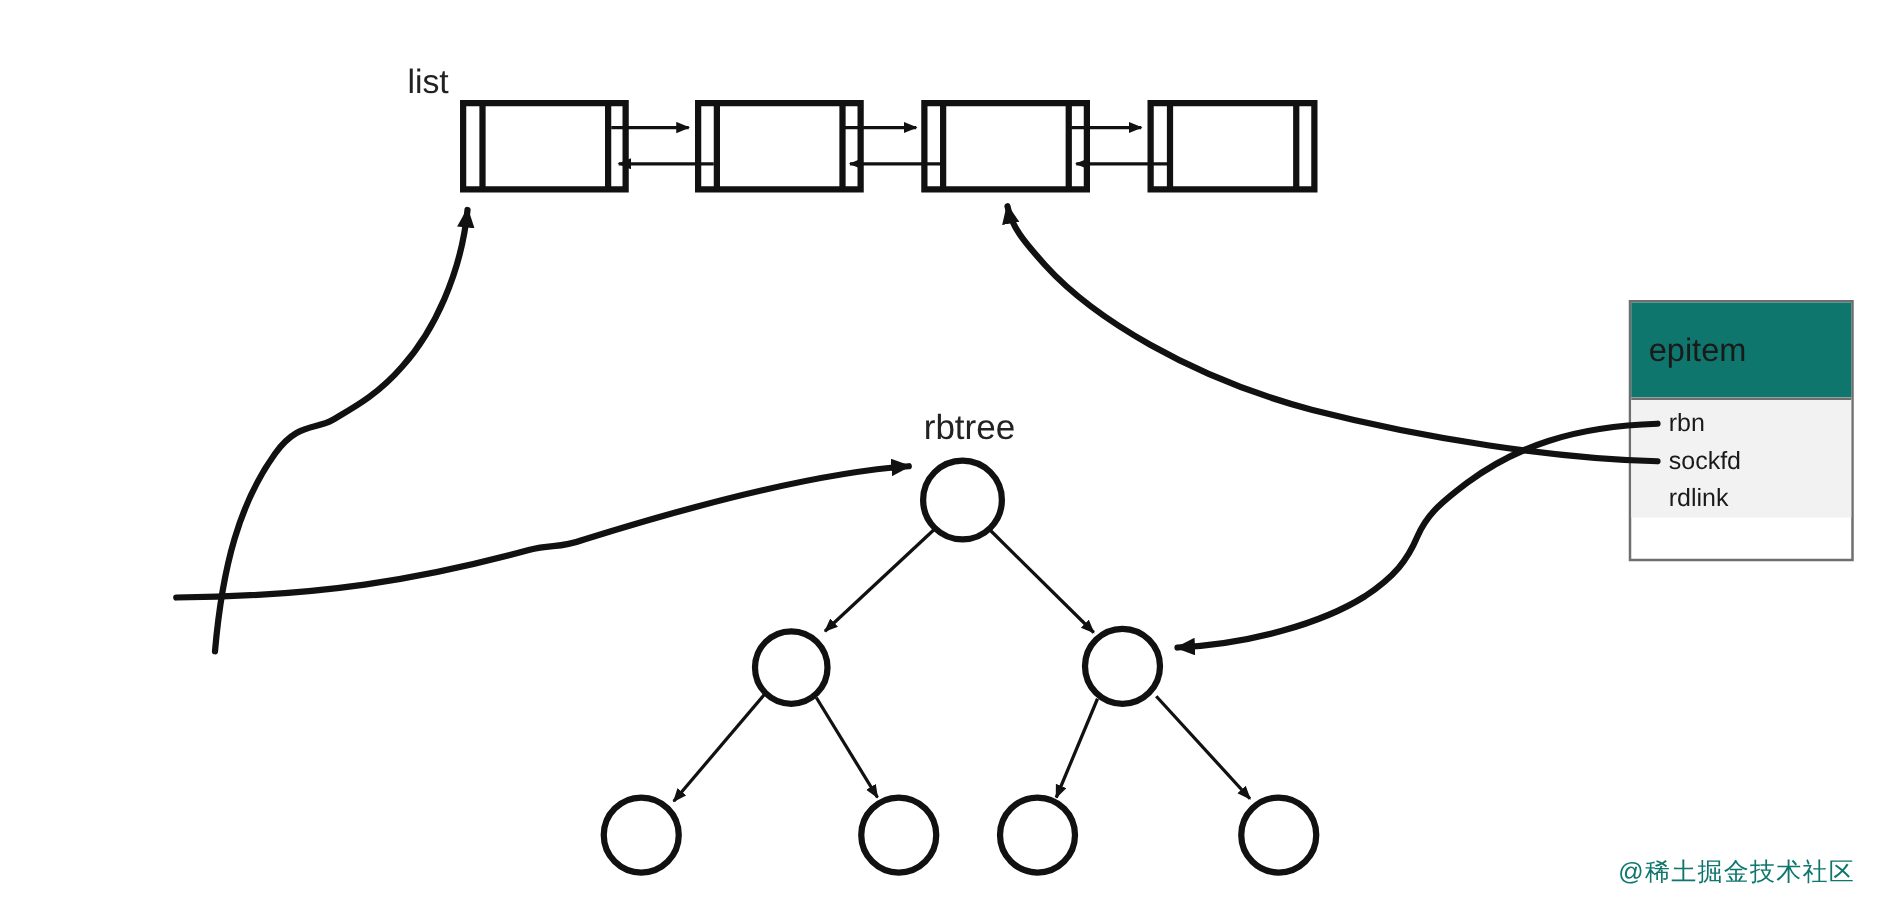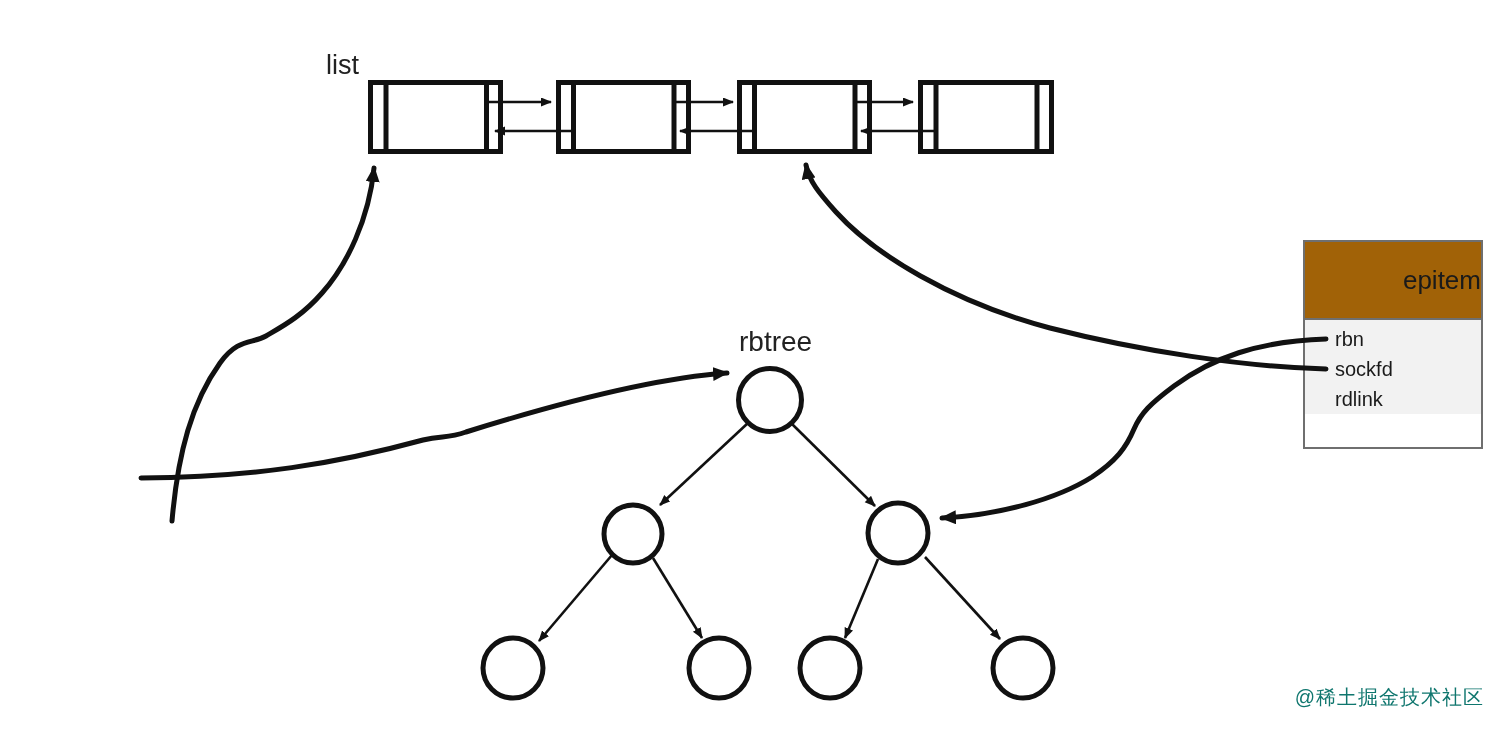--- a/index.html
+++ b/index.html
@@ -21,22 +21,21 @@
 
   .structbox{
     position:absolute;
     border:2px solid #6f6f6f;
     background:#ffffff;
     box-sizing:border-box;
     z-index:1;
   }
   .structbox .header{
     display:flex;align-items:center;
-    background:#a16207;
-    justify-content:flex-end;
+    background:#0f766e;
   }
   .structbox .body{
     background:#f2f2f2;
     border-top:2px solid #6f6f6f;
   }
   .structbox .row{
     display:flex;align-items:center;
     box-sizing:border-box;
   }
 

